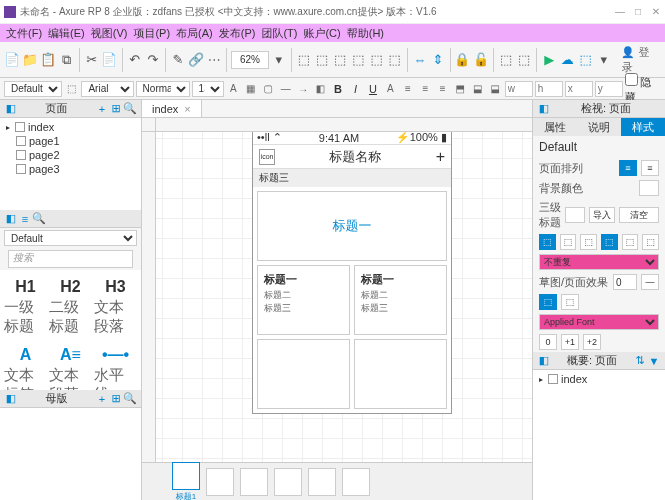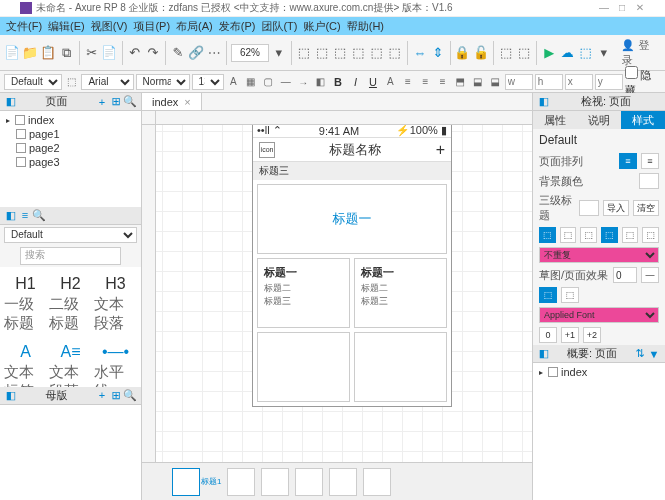--- a/index.html
+++ b/index.html
@@ -1,22 +1,22 @@
 <!DOCTYPE html>
 <html><head>
 <meta charset="utf-8">
 <style>
 *{box-sizing:border-box;margin:0;padding:0;font-family:"Microsoft YaHei",Arial,sans-serif;font-size:11px;color:#333}
 body{background:#fff;width:665px;height:500px;overflow:hidden;display:flex;flex-direction:column}
-.titlebar{height:17px;background:#fff;display:flex;align-items:center;padding:0 20px;border-bottom:1px solid #eee}
+.titlebar{height:24px;background:#fff;display:flex;align-items:center;padding:0 4px;border-bottom:1px solid #eee}
 .titlebar .logo{width:12px;height:12px;background:#6b3fa0;margin-right:4px}
 .titlebar .t{flex:1;font-size:10px;color:#666}
 .titlebar .wc{display:flex;gap:8px}
 .titlebar .wc span{width:10px;height:10px;font-size:10px;color:#999;text-align:center;line-height:10px;cursor:pointer}
-.menubar{height:18px;background:#7dd3fc;display:flex;gap:2px;padding:0 4px;align-items:center;font-size:10px}
+.menubar{height:18px;background:#f0abfc;display:flex;gap:2px;padding:0 4px;align-items:center;font-size:10px}
 .menubar span{padding:0 2px;cursor:pointer}
 .toolbar{height:36px;background:#f5f5f5;border-bottom:1px solid #ccc;display:flex;align-items:center;padding:0 4px;gap:2px}
 .tbtn{width:20px;height:26px;display:flex;align-items:center;justify-content:center;cursor:pointer;font-size:13px;color:#555}
 .tsep{width:1px;height:24px;background:#ccc;margin:0 2px}
 .zoom{width:46px;height:18px;border:1px solid #ccc;background:#fff;font-size:10px;text-align:center;line-height:16px}
 .login{margin-left:auto;padding:0 8px;color:#666;cursor:pointer}
 .login::before{content:"👤 "}
 .fmt{height:22px;background:#f5f5f5;border-bottom:1px solid #ccc;display:flex;align-items:center;gap:2px;padding:0 4px}
 .fsel{height:16px;border:1px solid #ccc;background:#fff;font-size:10px;padding:0 2px}
 .fbtn{width:16px;height:16px;display:flex;align-items:center;justify-content:center;cursor:pointer;font-size:10px;color:#666;border:1px solid transparent}
@@ -25,21 +25,21 @@
 .phead{height:18px;background:#e8e8e8;display:flex;align-items:center;padding:0 4px;font-size:10px;border-bottom:1px solid #ccc}
 .phead .ttl{flex:1;text-align:center}
 .phead .ic{width:14px;cursor:pointer;color:#0288d1;text-align:center}
 .tree{flex:1;background:#fff;overflow:auto;padding:2px}
 .tnode{padding:1px 2px 1px 14px;font-size:10px;cursor:pointer;display:flex;align-items:center;gap:3px}
 .tnode .pic{width:10px;height:10px;border:1px solid #999}
 .tnode.root{padding-left:4px}
 .tnode.root::before{content:"▸";margin-right:2px;font-size:8px}
 .libgrid{background:#fff;display:grid;grid-template-columns:repeat(3,1fr);gap:2px;padding:4px;overflow:auto}
 .libitem{display:flex;flex-direction:column;align-items:center;gap:2px;padding:4px 0;cursor:pointer}
-.libitem .g{font-size:16px;font-weight:normal;color:#333}
+.libitem .g{font-size:16px;font-weight:bold;color:#333}
 .libitem .g.blue{color:#0288d1}
 .libitem .lbl{font-size:15px;color:#666}
 .center{flex:1;display:flex;flex-direction:column;background:#be185d;overflow:hidden}
 .tabs{height:18px;background:#f5f5f5;display:flex;border-bottom:1px solid #ccc}
 .tab{padding:0 10px;background:#fff;border-right:1px solid #ccc;font-size:10px;line-height:18px;cursor:pointer}
 .tab .x{margin-left:6px;color:#999}
 .canvas{flex:1;position:relative;overflow:auto;background:#fff;background-image:linear-gradient(#eee 1px,transparent 1px),linear-gradient(90deg,#eee 1px,transparent 1px);background-size:20px 20px}
 .ruler-h{position:absolute;top:0;left:14px;right:0;height:14px;background:#f5f5f5;border-bottom:1px solid #ccc;z-index:2}
 .ruler-v{position:absolute;top:14px;left:0;width:14px;bottom:0;background:#f5f5f5;border-right:1px solid #ccc;z-index:2}
 .ruler-c{position:absolute;top:0;left:0;width:14px;height:14px;background:#f5f5f5;border-right:1px solid #ccc;border-bottom:1px solid #ccc;z-index:3}
@@ -62,21 +62,21 @@
 .rtabs{height:18px;display:flex;font-size:10px}
 .rtab{flex:1;text-align:center;line-height:18px;cursor:pointer;background:#e8e8e8}
 .rtab.act{background:#0288d1;color:#fff}
 .rtitle{padding:4px 6px;font-size:12px;background:#f5f5f5}
 .rrow{display:flex;align-items:center;padding:2px 6px;gap:4px;font-size:10px}
 .rrow .lbl{flex:1;color:#555}
 .minibtn{width:18px;height:16px;border:1px solid #ccc;background:#fff;cursor:pointer;font-size:9px;text-align:center;line-height:14px}
 .minibtn.act{background:#0288d1;border-color:#0288d1;color:#fff}
 .swatch{width:20px;height:16px;border:1px solid #ccc;background:#fff}
 .rsel{height:16px;border:1px solid #ccc;background:#ec4899;font-size:9px;flex:1}
-.srch{height:18px;border:1px solid #ccc;background:#fff;margin:2px 20px;padding:0 4px;font-size:10px;color:#999;}
+.srch{height:18px;border:1px solid #ccc;background:#fff;margin:2px 8px;padding:0 4px;font-size:10px;color:#999;font-style:italic}
 </style>
 </head>
 <body>
 
 <div class="titlebar">
  <div class="logo"></div>
  <div class="t">未命名 - Axure RP 8 企业版：zdfans 已授权    &lt;中文支持：www.axure.com.cn提供&gt; 版本：V1.6</div>
  <div class="wc">
   <span>—</span>
   <span>□</span>
@@ -276,21 +276,21 @@
               <div class="s">标题三</div>
      </div>
     </div>
     <div class="row">
      <div class="card2"></div>
      <div class="card2"></div>
     </div>
    </div>
   </div>
   <div class="thumbs">
-   <div style="display:flex;flex-direction:row;align-items:center;gap:1px">
+   <div style="display:flex;flex-direction:column;align-items:center;gap:1px">
     <div class="thumb sel"></div>
     <span class="tlbl">标题1</span>
    </div>
    <div class="thumb"></div>
    <div class="thumb"></div>
    <div class="thumb"></div>
    <div class="thumb"></div>
    <div class="thumb"></div>
   </div>
  </div>
@@ -312,21 +312,21 @@
    <span class="minibtn">≡</span>
   </div>
   <div class="rrow">
         <span class="lbl">背景颜色</span>
    <span class="swatch"></span>
   </div>
   <div class="rrow">
         <span class="lbl">三级标题</span>
    <span class="swatch"></span>
    <span class="minibtn" style="width:26px">导入</span>
-   <span class="minibtn" style="width:26px">清空</span>
+   <span class="minibtn" style="width:40px">清空</span>
   </div>
   <div class="rrow">
    <span class="minibtn act">⬚</span>
    <span class="minibtn">⬚</span>
    <span class="minibtn">⬚</span>
    <span class="minibtn act">⬚</span>
    <span class="minibtn">⬚</span>
    <span class="minibtn">⬚</span>
   </div>
   <div class="rrow">

